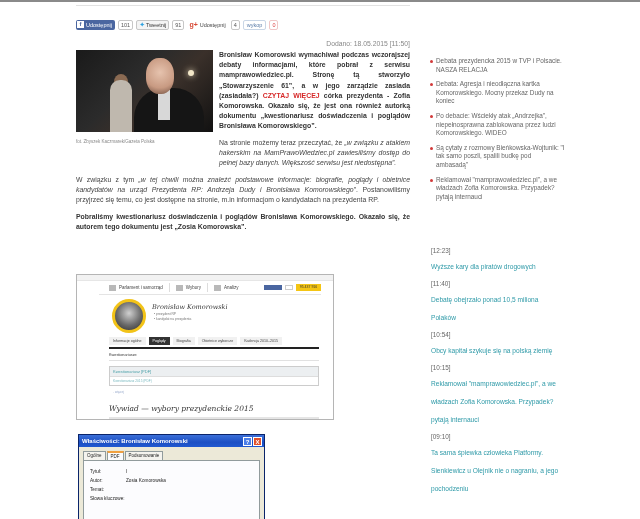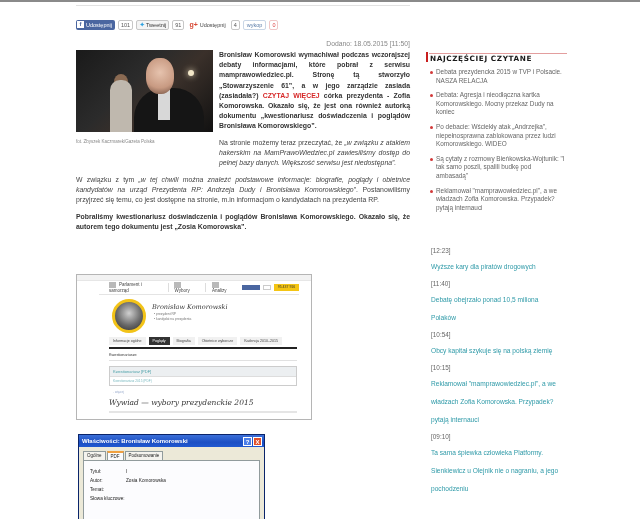--- a/index.html
+++ b/index.html
@@ -37,42 +37,42 @@
   .photo-caption { position: absolute; left: 0; top: 89px; font-size: 4.5px; color: #888; }
   .lead-text { position: absolute; left: 143px; top: 0; width: 191px; font-size: 6.9px; line-height: 10.2px; font-weight: bold; color: #333; text-align: justify; }
   .lead-text .cta { color: #d62828; }
 
   .para { font-size: 6.9px; line-height: 10.2px; color: #444; text-align: justify; }
   .para i { font-style: italic; }
   .p2 { margin-top: 6px; }
   .p3 { margin-top: 7px; font-weight: bold; color: #333; }
 
   
-  .shot1 { position: absolute; left: 76px; top: 274px; width: 236px; height: 146px; border: 1px solid #b5b5b5; background: #fff; overflow: hidden; }
+  .shot1 { position: absolute; left: 76px; top: 274px; width: 258px; height: 146px; border: 1px solid #b5b5b5; background: #fff; overflow: hidden; }
   .shot1 .strip { height: 6px; background: #f2f2f2; border-bottom: 1px solid #e6e6e6; }
   .shot1 .nav { display: flex; align-items: center; gap: 6px; padding: 0 0 0 10px; height: 14px; font-size: 4.5px; color: #444; border-bottom: 1px solid #e4e4e4; margin: 0 12px 0 22px; }
   .shot1 .nav .ico { display: inline-block; width: 7px; height: 6px; background: #b9b9b9; margin-right: 3px; vertical-align: middle; }
   .shot1 .nav .sep { width: 1px; height: 9px; background: #ddd; }
   .shot1 .nav .right { margin-left: auto; display: flex; gap: 3px; align-items: center; }
   .shot1 .nav .mfb { width: 18px; height: 5px; background: #4a66a0; }
   .shot1 .nav .mcnt { width: 8px; height: 5px; border: 1px solid #ccc; }
   .shot1 .nav .yel { width: 25px; height: 7px; background: #f4c514; font-size: 3.5px; text-align: center; line-height: 7px; color: #333; }
   .shot1 .profile { position: relative; height: 42px; margin-left: 32px; }
   .shot1 .avatar { position: absolute; left: 3px; top: 4px; width: 34px; height: 34px; border-radius: 50%; background: radial-gradient(circle at 50% 40%, #d0d0d0 0%, #6a6a6a 55%, #2a2a2a 100%); border: 3px solid #f2c318; }
   .shot1 .pname { position: absolute; left: 43px; top: 8px; font-family: "DejaVu Serif", serif; font-style: italic; font-size: 6.5px; color: #333; }
   .shot1 .pmeta { position: absolute; left: 45px; top: 17px; font-size: 3.3px; color: #777; line-height: 4.5px; }
   .shot1 .tabs { display: flex; gap: 3px; margin: 0 14px 0 32px; padding-bottom: 2px; border-bottom: 2px solid #222; }
   .shot1 .tab { font-size: 3.6px; padding: 2px 4px; background: #f1f1f1; color: #444; }
   .shot1 .tab.active { background: #333; color: #fff; }
   .shot1 .kw { margin: 4px 14px 0 32px; font-size: 3.8px; color: #333; padding-bottom: 3px; border-bottom: 1px solid #e1e1e1; }
   .shot1 .box { margin: 5px 14px 0 32px; border: 1px solid #ccc; background: #eceff1; }
   .shot1 .box .r1 { font-size: 4px; color: #4aa0a8; padding: 2px 3px; border-bottom: 1px solid #ddd; }
   .shot1 .box .r2 { font-size: 3.2px; color: #7abac0; padding: 2px 3px; background: #fff; }
   .shot1 .more { margin: 4px 0 0 34px; font-size: 3.2px; color: #9ac; }
-  .shot1 .headline { margin: 4px 0 0 32px; font-family: "DejaVu Serif", serif; font-style: italic; font-size: 7.5px; color: #333; }
+  .shot1 .headline { margin: 10px 0 0 32px; font-family: "DejaVu Serif", serif; font-style: italic; font-size: 7.5px; color: #333; }
   .shot1 .lines { margin: 4px 14px 0 32px; height: 2px; background: #e5e5e5; }
 
   
   .shot2 { position: absolute; left: 78px; top: 434px; width: 187px; height: 90px; background: #ece9d8; border: 1px solid #0a246a; overflow: hidden; }
   .shot2 .titlebar { height: 12px; background: linear-gradient(to bottom, #3b6fd8 0%, #1c4fc4 60%, #2058d0 100%); display: flex; align-items: center; padding-left: 3px; }
   .shot2 .titlebar .ttxt { font-size: 6px; font-weight: bold; color: #fff; }
   .shot2 .titlebar .help { margin-left: auto; width: 9px; height: 9px; background: #4b7ee8; border: 1px solid #fff; color: #fff; font-size: 6px; font-weight: bold; text-align: center; line-height: 8px; }
   .shot2 .titlebar .close { width: 9px; height: 9px; background: #e0502c; border: 1px solid #fff; color: #fff; font-size: 6px; font-weight: bold; text-align: center; line-height: 8px; margin: 0 2px 0 1px; }
   .shot2 .dtabs { display: flex; gap: 1px; padding: 4px 0 0 4px; }
   .shot2 .dtab { font-size: 4.5px; color: #222; border: 1px solid #919b9c; border-bottom: none; padding: 1px 3px; background: #f4f3ee; }
@@ -215,25 +215,20 @@
         <span></span>
       </div>
     <div class="row">
         <span class="lbl" style="width:46px">Słowa kluczowe:</span>
         <span></span>
       </div>
   </div>
 </div>
 
 <div class="sidebar">
-  <div class="sec-head">
-    <span class="bar"></span>
-    <span class="line"></span>
-    <span class="txt">NAJCZĘŚCIEJ CZYTANE</span>
-  </div>
   <ul class="pop-list">
     <li>Debata prezydencka 2015 w TVP i Polsacie. NASZA RELACJA</li>
     <li>Debata: Agresja i nieodłączna kartka Komorowskiego. Mocny przekaz Dudy na koniec</li>
     <li>Po debacie: Wściekły atak „Andrzejka”, niepełnosprawna zablokowana przez ludzi Komorowskiego. WIDEO</li>
     <li>Są cytaty z rozmowy Bieńkowska-Wojtunik: "I tak samo poszli, spalili budkę pod ambasadą"</li>
     <li>Reklamował "mamprawowiedziec.pl", a we władzach Zofia Komorowska. Przypadek? pytają internauci</li>
   </ul>
 </div>
 
 <div class="latest">

